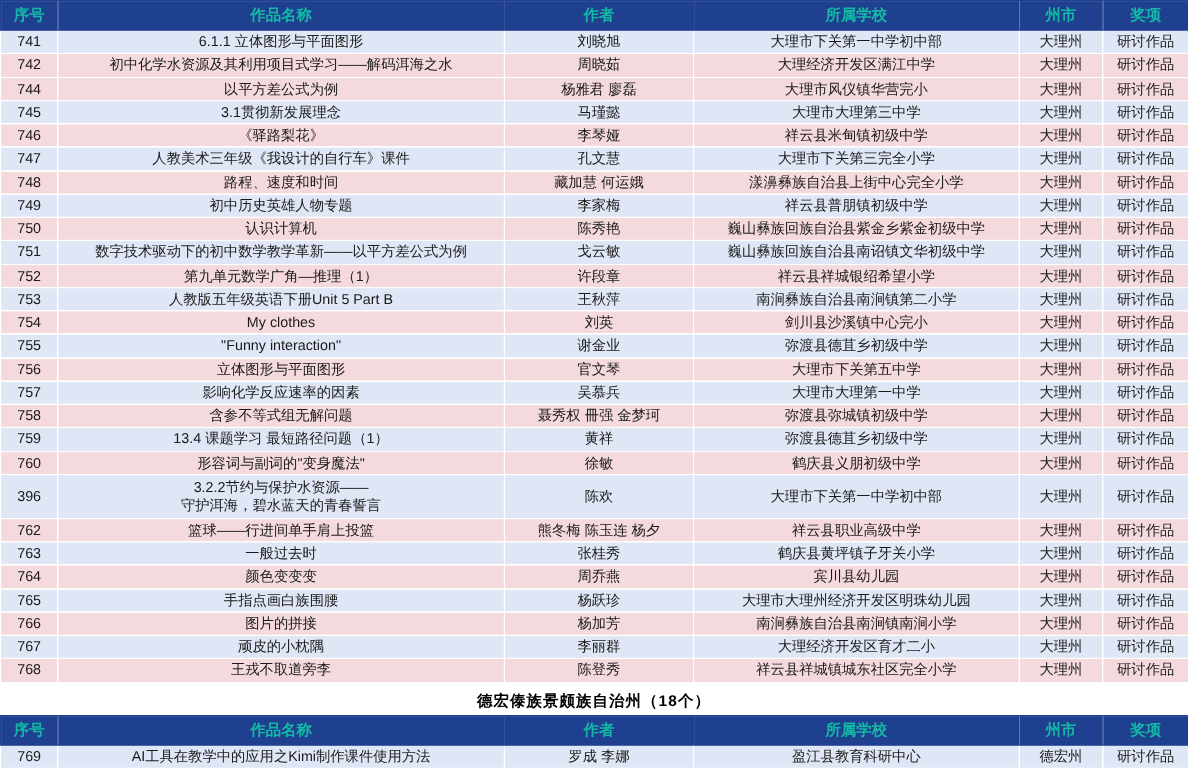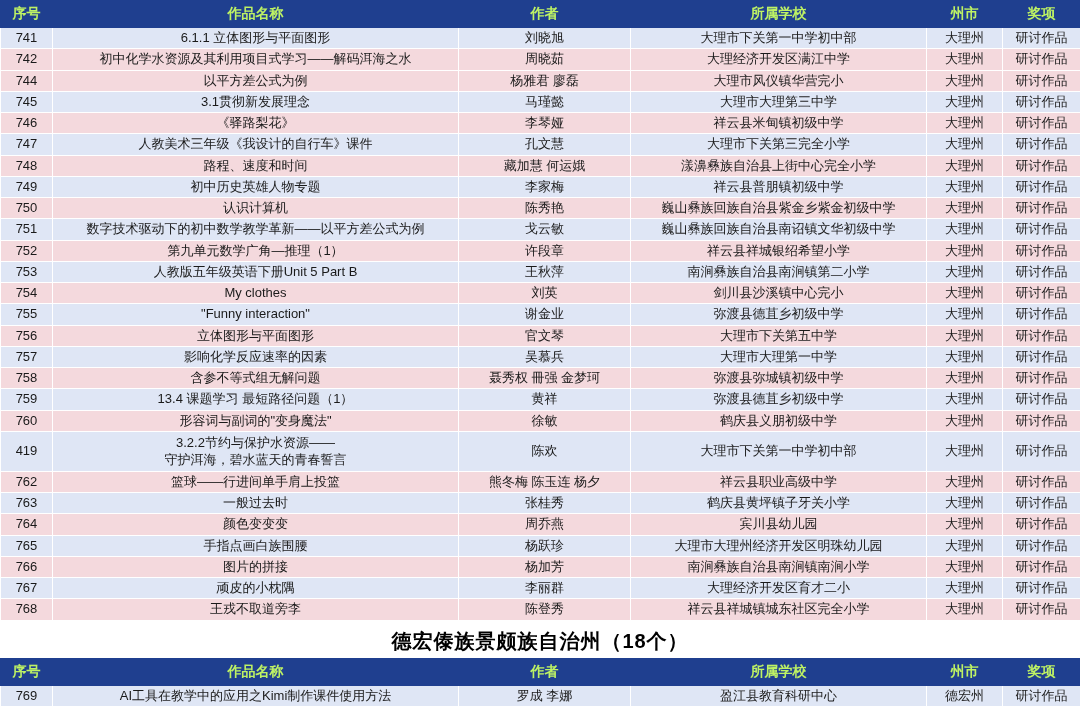--- a/index.html
+++ b/index.html
@@ -31,37 +31,37 @@
     border: 1px solid #ffffff;
     padding: 2px 3px;
     text-align: center;
     vertical-align: middle;
     line-height: 1.25;
     overflow: hidden;
     white-space: nowrap;
   }
   thead th {
     background: #1f3f8f;
-    color: #bef264;
+    color: #14b8a6;
     font-weight: bold;
     height: 22px;
     font-size: 14px;
     border: 1px solid #1f3f8f;
   }
   tbody tr.odd td  { background: #dfe6f5; }
   tbody tr.even td { background: #f4d9dd; }
   tbody td.seq { font-size: 13px; }
   td.title { font-size: 13px; }
   td.wrap { white-space: normal; line-height: 1.35; }
 
   .section-title {
     background: #ffffff;
     text-align: center;
     font-weight: bold;
-    font-size: 20px;
+    font-size: 14px;
     padding: 5px 0 4px 0;
     border: none;
     color: #000000;
     letter-spacing: 1px;
   }
   .spacer td { background:#ffffff; border:none; height:3px; padding:0; }
 </style>
 </head>
 <body>
 
@@ -231,21 +231,21 @@
       </tr>
       <tr class="even">
         <td class="seq">760</td>
         <td class="title">形容词与副词的"变身魔法"</td>
         <td class="">徐敏</td>
         <td class="">鹤庆县义朋初级中学</td>
         <td class="">大理州</td>
         <td class="">研讨作品</td>
       </tr>
       <tr class="odd">
-        <td class="seq">419</td>
+        <td class="seq">396</td>
         <td class="title wrap">3.2.2节约与保护水资源——<br>守护洱海，碧水蓝天的青春誓言</td>
         <td class="">陈欢</td>
         <td class="">大理市下关第一中学初中部</td>
         <td class="">大理州</td>
         <td class="">研讨作品</td>
       </tr>
       <tr class="even">
         <td class="seq">762</td>
         <td class="title">篮球——行进间单手肩上投篮</td>
         <td class="">熊冬梅  陈玉连  杨夕</td>

